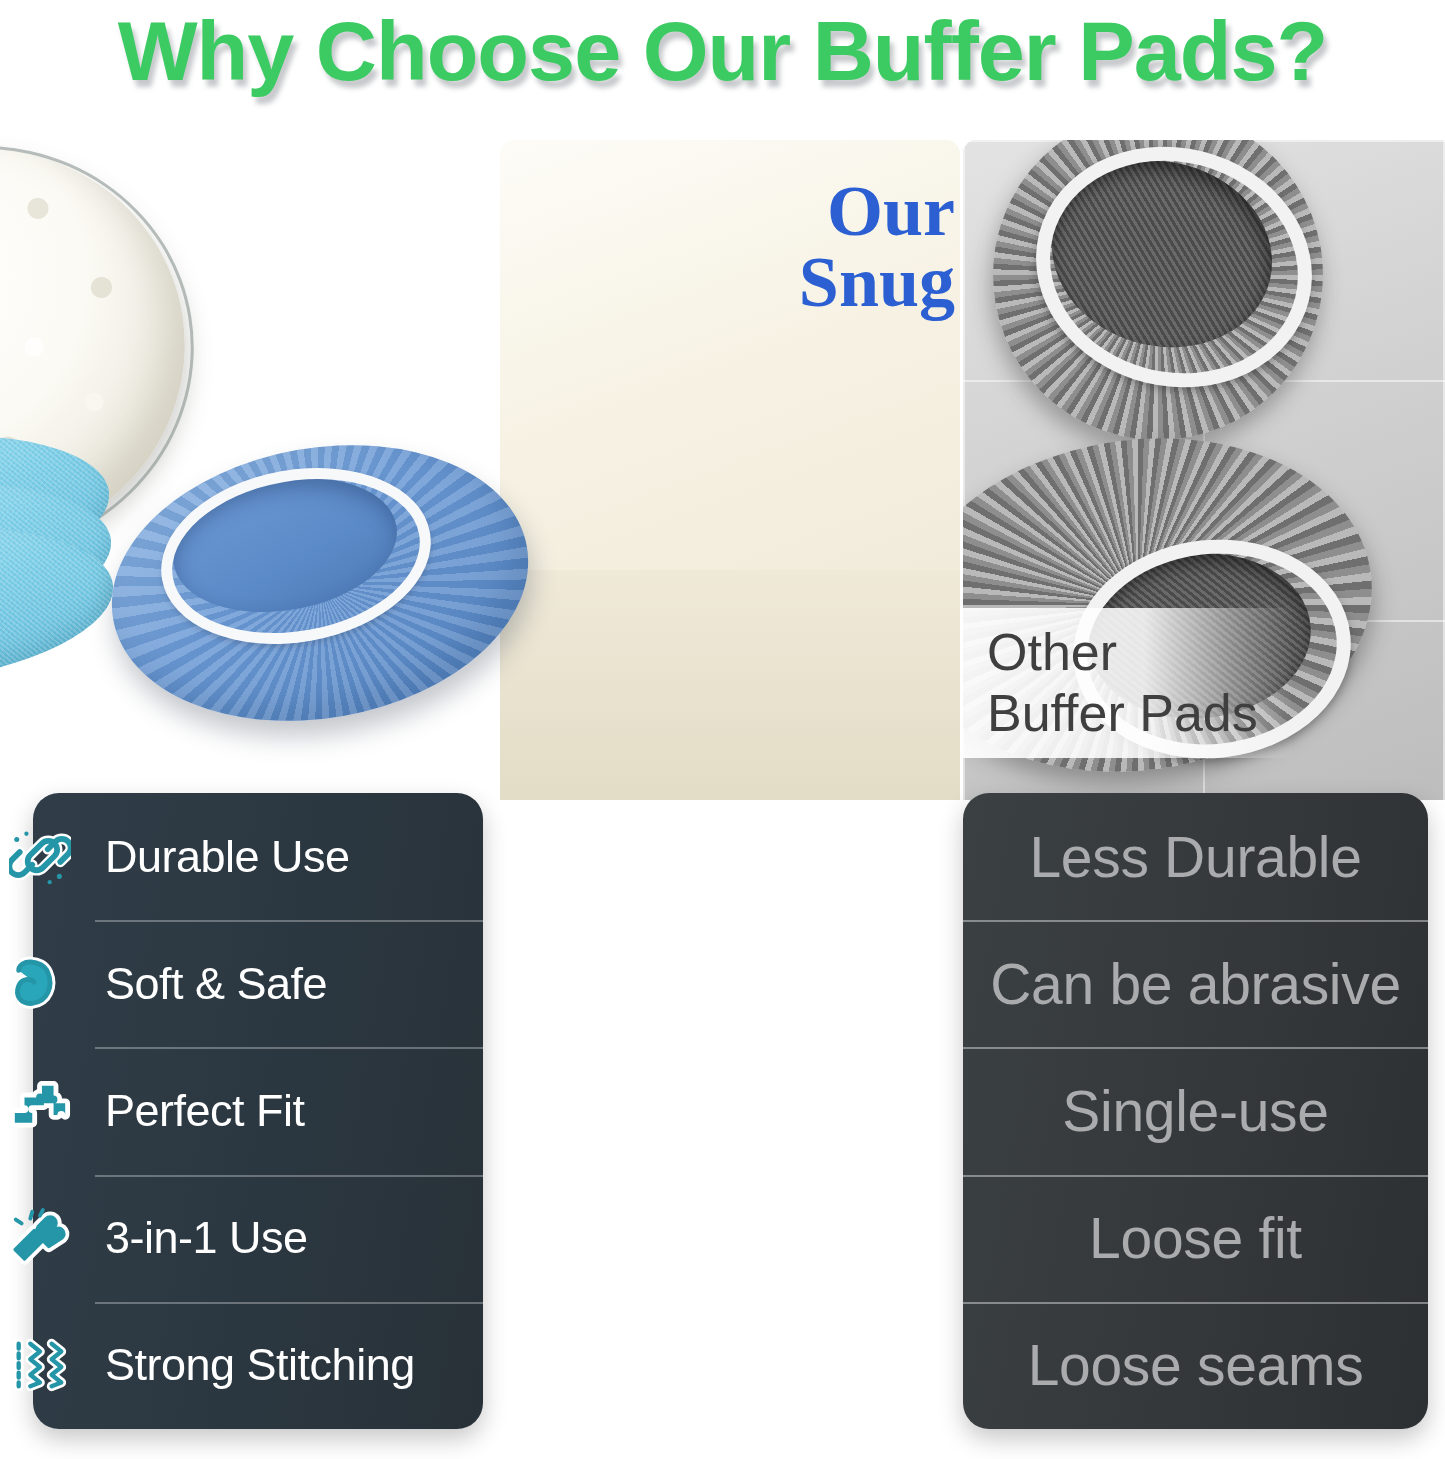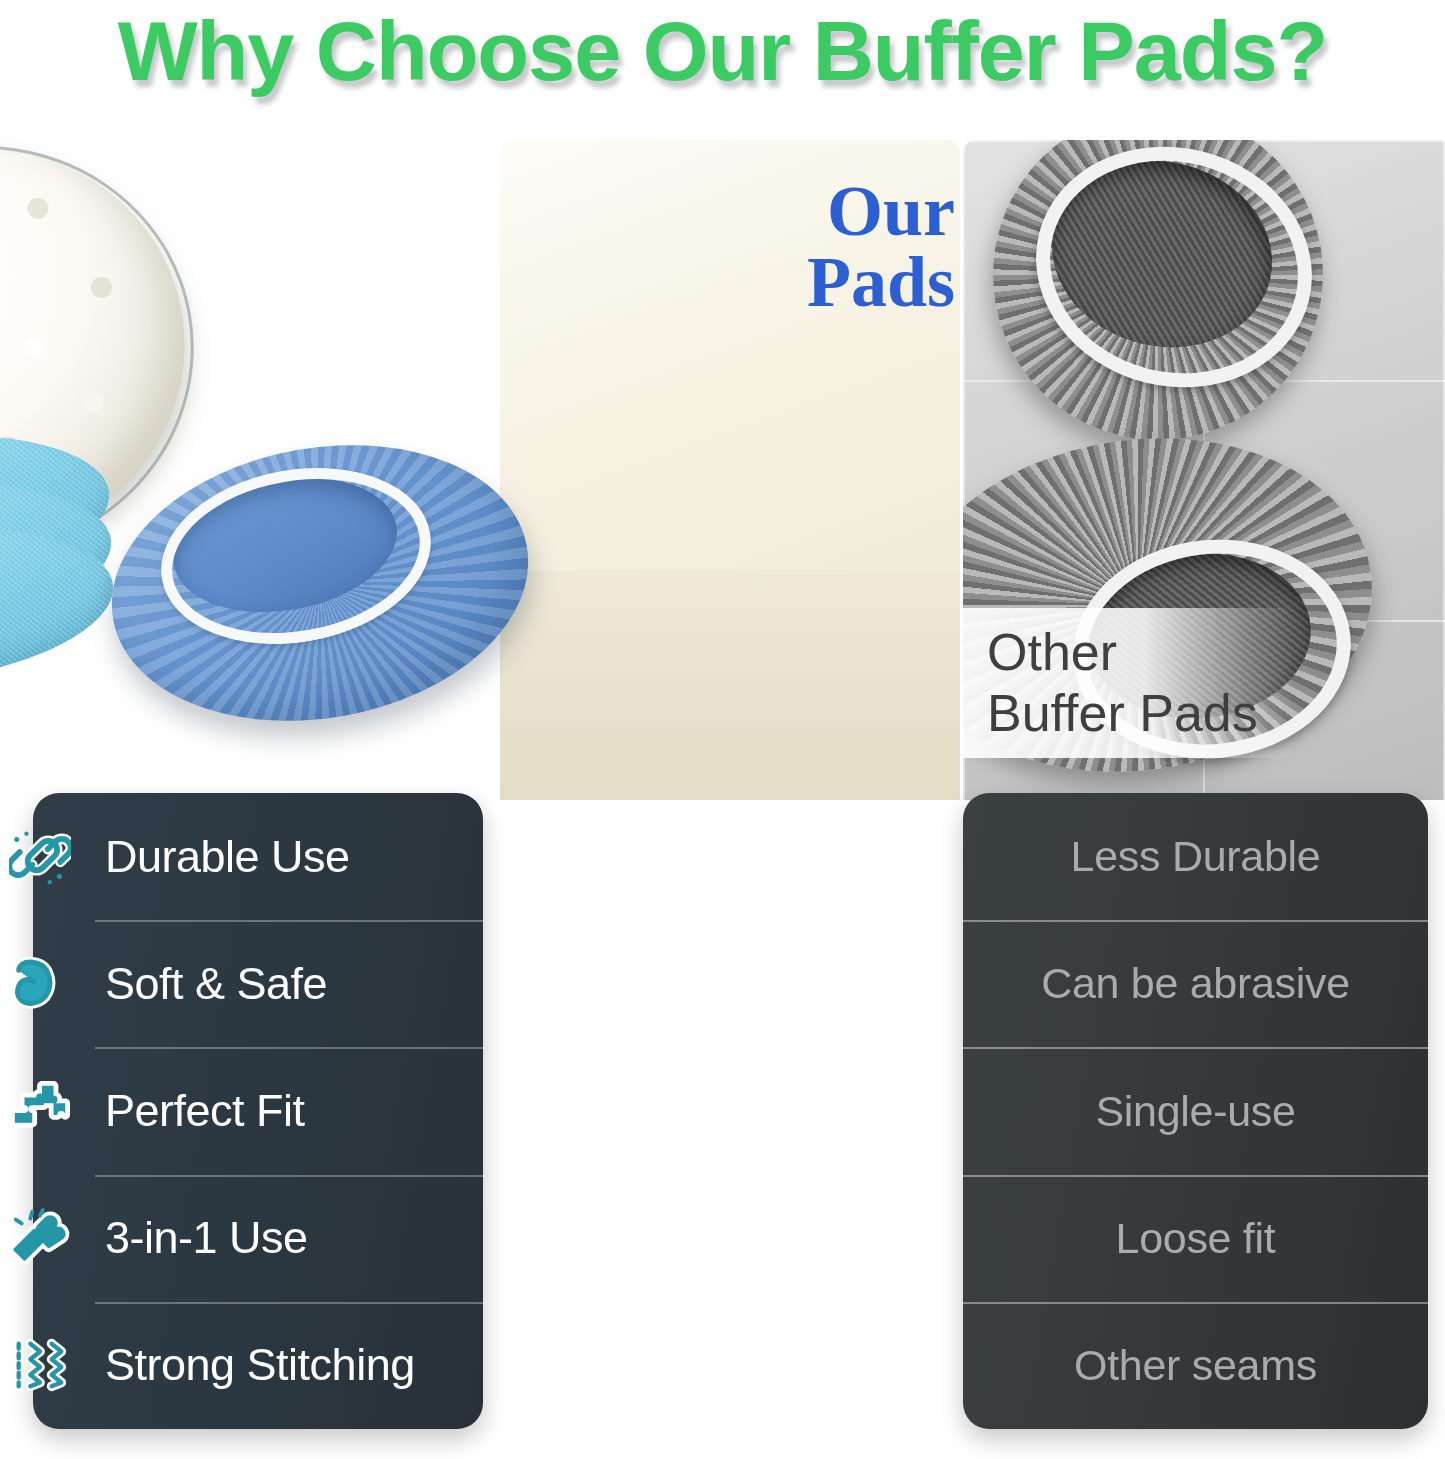--- a/index.html
+++ b/index.html
@@ -202,21 +202,21 @@
 
   
   #center-panel .row{justify-content:center;}
   .good-label{
     color:#080b08;font-size:45px;font-weight:bold;letter-spacing:-.5px;white-space:nowrap;
   }
 
   
   #right-panel .row{justify-content:center;}
   .bad-label{
-    color:#a9abac;font-size:43px;font-weight:400;letter-spacing:-.3px;white-space:nowrap;
+    color:#a9abac;font-size:57px;font-weight:400;letter-spacing:-.3px;white-space:nowrap;
   }
 
   
   #icon-col{position:absolute;left:0;top:793px;width:80px;height:636px;
     display:flex;flex-direction:column;}
   .icon-cell{flex:1;display:flex;align-items:center;justify-content:center;}
   .ficon{width:62px;height:62px;display:block;}
 </style>
 </head>
 <body>
@@ -232,21 +232,21 @@
   <div class="wool-rim"></div>
   <div class="foam" id="foam3"></div>
   <div class="foam" id="foam2"></div>
   <div class="foam" id="foam1"></div>
   <div id="bonnet"></div>
   <div id="bonnet-inner"></div>
   <div id="bonnet-ring"></div>
 
   <div id="our-label">
     <div>Our</div>
-    <div>Pads</div>
+    <div>Snug</div>
   </div>
 
   <div id="other-photo">
     <div class="tile"></div>
     <div class="mop" id="mop1"></div>
     <div class="mop-hole" id="hole1"></div>
     <div class="mop-rim" id="rim1"></div>
     <div class="mop" id="mop2"></div>
     <div class="mop-hole" id="hole2"></div>
     <div class="mop-rim" id="rim2"></div>
@@ -290,21 +290,21 @@
       <div class="row">
         <span class="bad-label">Can be abrasive</span>
       </div>
       <div class="row">
         <span class="bad-label">Single-use</span>
       </div>
       <div class="row">
         <span class="bad-label">Loose fit</span>
       </div>
       <div class="row">
-        <span class="bad-label">Other seams</span>
+        <span class="bad-label">Loose seams</span>
       </div>
     </div>
   </div>
 
   <div id="icon-col">
 
     <div class="icon-cell">
       <svg class="ficon" viewBox="0 0 64 64">
         <g stroke="#ffffff" stroke-width="11" fill="none" stroke-linecap="round">
           <path d="M24 40 L16 48 a9 9 0 0 1-13-13 l8-8"></path>

